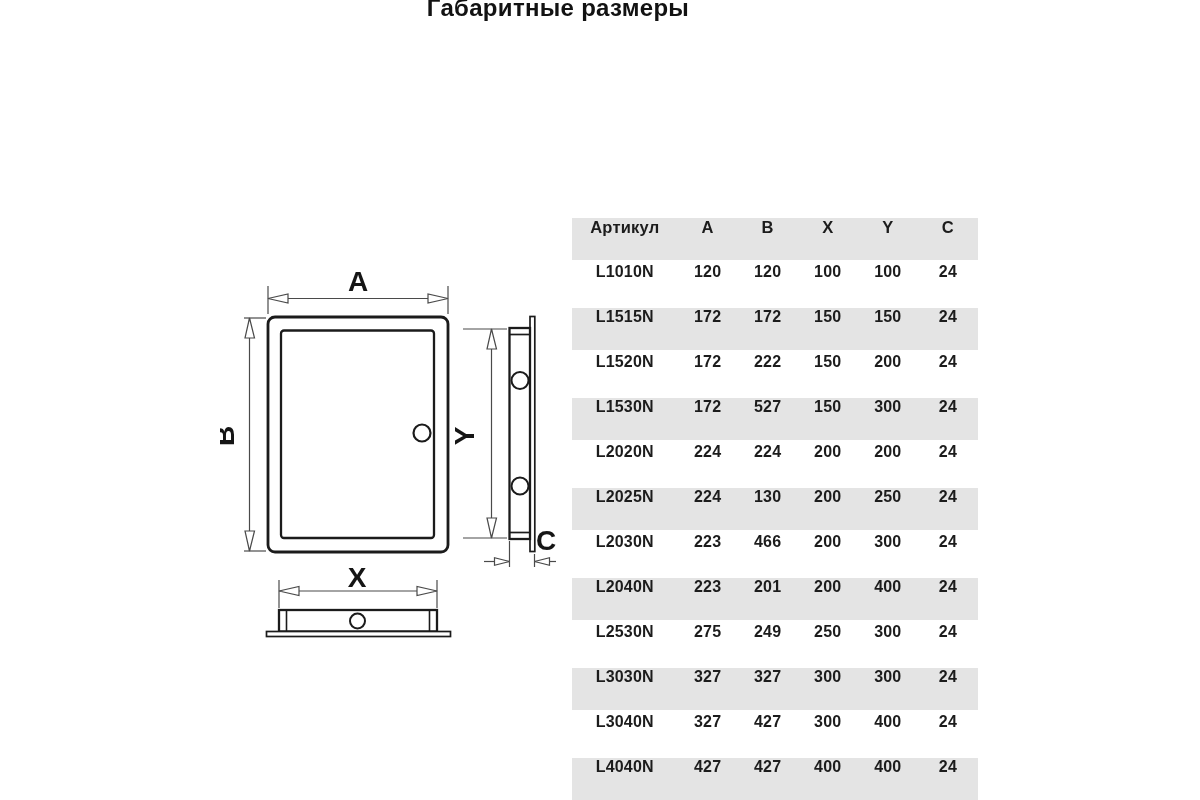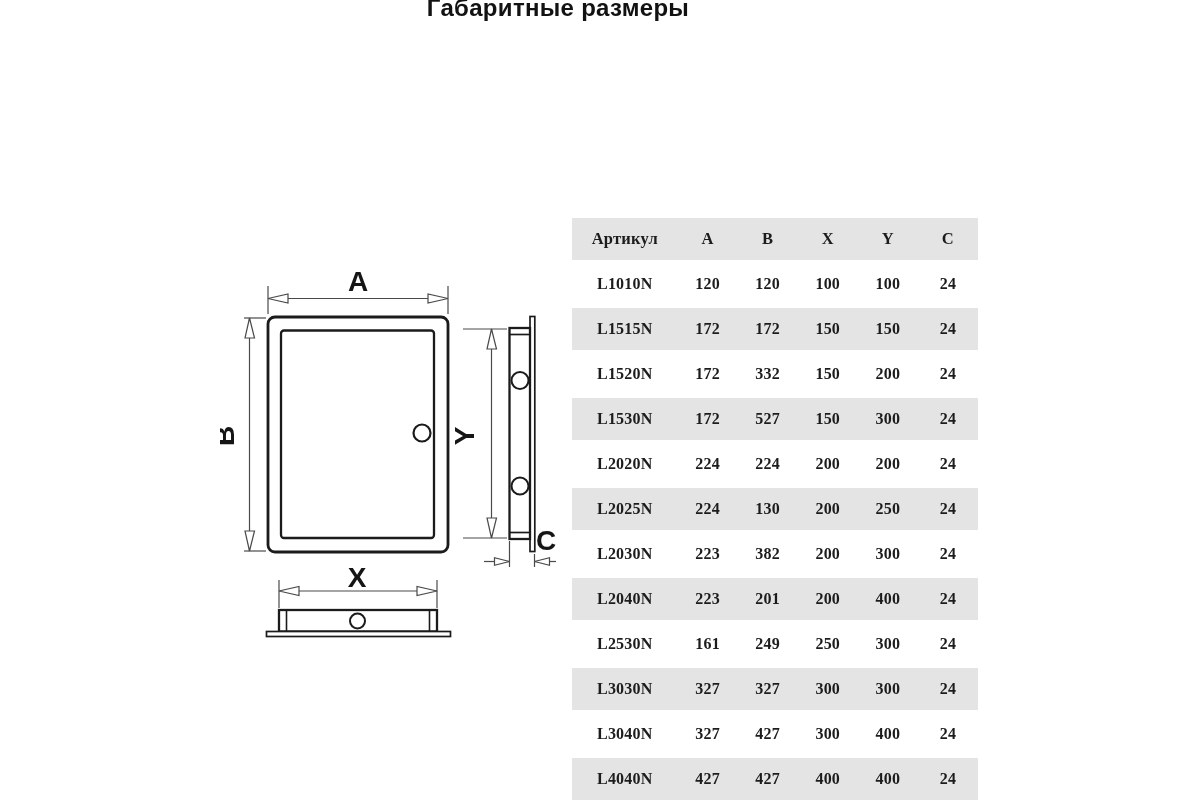--- a/index.html
+++ b/index.html
@@ -19,21 +19,21 @@
   .part{fill:#ffffff;stroke:#1b1b1b;}
   .sw28{stroke-width:2.8;} .sw23{stroke-width:2.3;} .sw22{stroke-width:2.2;}
   .sw20{stroke-width:2;}  .sw17{stroke-width:1.7;} .sw16{stroke-width:1.6;}
   .dim line{stroke:#4a4a4a;stroke-width:1.2;fill:none;}
   .dim polygon{fill:#ffffff;stroke:#4a4a4a;stroke-width:1.2;}
   .dim text{
     font-family:"Liberation Sans",sans-serif;
     font-weight:700;font-size:28px;fill:#151515;text-anchor:middle;
   }
   .dims-table{position:absolute;left:572px;top:218px;width:406px;}
-  .trow{display:flex;align-items:center;height:42px;margin-bottom:3px;background:#ffffff;font-family:Liberation Serif, serif;}
+  .trow{display:flex;height:42px;margin-bottom:3px;background:#ffffff;}
   .trow.gray{background:#e4e4e4;}
   .cell{
     flex:0 0 14.8%;text-align:center;
     font-weight:700;font-size:16px;color:#1c1c1c;letter-spacing:0.2px;
   }
   .cell.col-article{flex:0 0 26%;}
   .thead .cell{font-size:16.5px;}
 </style>
 </head>
 <body>
@@ -134,21 +134,21 @@
         <div class="cell col-article">L1515N</div>
         <div class="cell">172</div>
         <div class="cell">172</div>
         <div class="cell">150</div>
         <div class="cell">150</div>
         <div class="cell">24</div>
       </div>
       <div class="trow">
         <div class="cell col-article">L1520N</div>
         <div class="cell">172</div>
-        <div class="cell">332</div>
+        <div class="cell">222</div>
         <div class="cell">150</div>
         <div class="cell">200</div>
         <div class="cell">24</div>
       </div>
       <div class="trow gray">
         <div class="cell col-article">L1530N</div>
         <div class="cell">172</div>
         <div class="cell">527</div>
         <div class="cell">150</div>
         <div class="cell">300</div>
@@ -166,36 +166,36 @@
         <div class="cell col-article">L2025N</div>
         <div class="cell">224</div>
         <div class="cell">130</div>
         <div class="cell">200</div>
         <div class="cell">250</div>
         <div class="cell">24</div>
       </div>
       <div class="trow">
         <div class="cell col-article">L2030N</div>
         <div class="cell">223</div>
-        <div class="cell">382</div>
+        <div class="cell">466</div>
         <div class="cell">200</div>
         <div class="cell">300</div>
         <div class="cell">24</div>
       </div>
       <div class="trow gray">
         <div class="cell col-article">L2040N</div>
         <div class="cell">223</div>
         <div class="cell">201</div>
         <div class="cell">200</div>
         <div class="cell">400</div>
         <div class="cell">24</div>
       </div>
       <div class="trow">
         <div class="cell col-article">L2530N</div>
-        <div class="cell">161</div>
+        <div class="cell">275</div>
         <div class="cell">249</div>
         <div class="cell">250</div>
         <div class="cell">300</div>
         <div class="cell">24</div>
       </div>
       <div class="trow gray">
         <div class="cell col-article">L3030N</div>
         <div class="cell">327</div>
         <div class="cell">327</div>
         <div class="cell">300</div>

